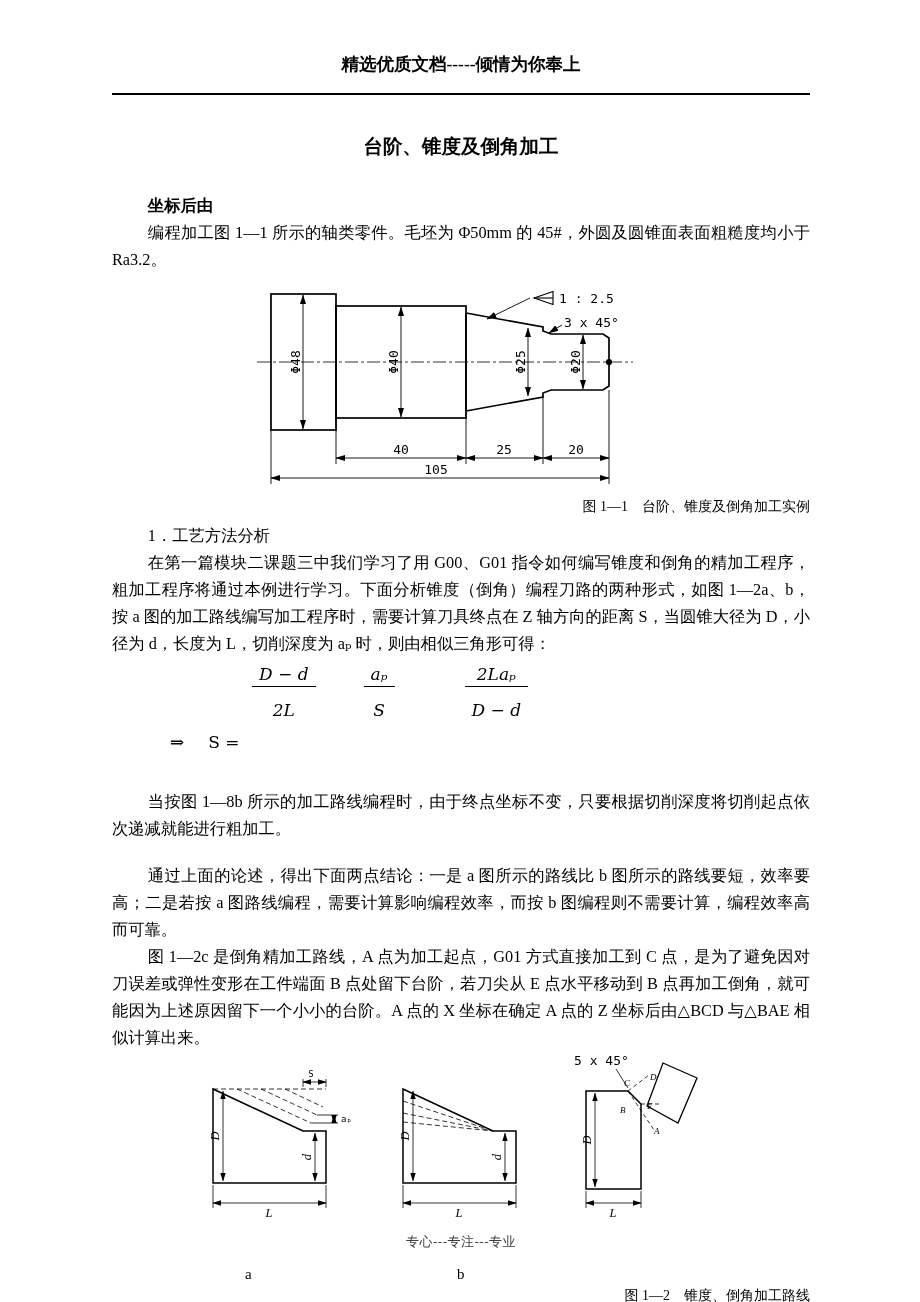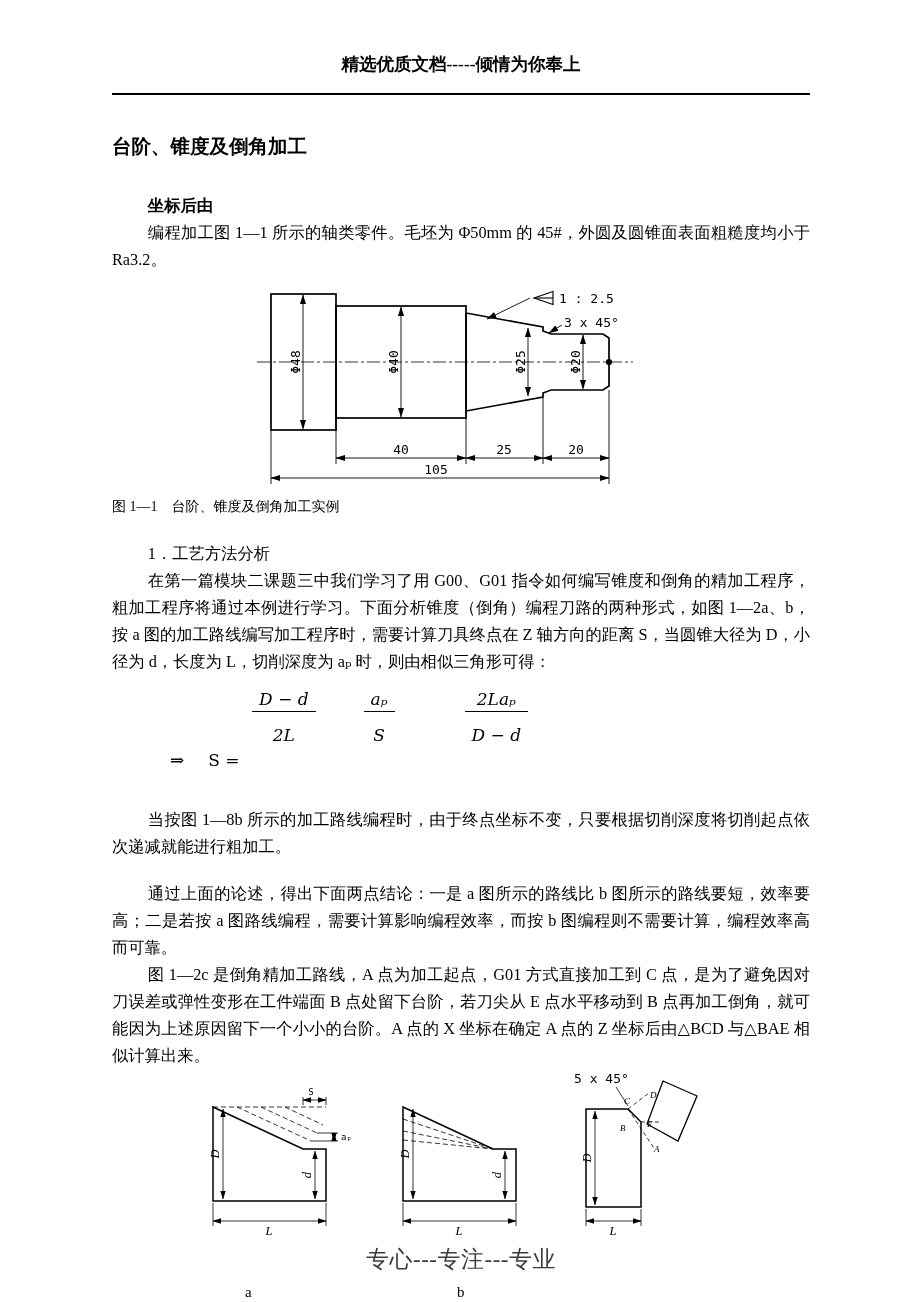--- a/index.html
+++ b/index.html
@@ -5,45 +5,45 @@
   * { margin:0; padding:0; box-sizing:border-box; }
   body {
     width:920px; height:1302px; background:#ffffff; color:#000;
     font-family:"Liberation Serif","DejaVu Serif","DejaVu Sans",serif;
   }
   .page { position:relative; width:920px; height:1302px; overflow:hidden; background:#fff; }
   .content { position:absolute; left:112px; top:0; width:698px; }
 
   .doc-header { margin-top:54px; text-align:center; font-weight:bold; font-size:17.5px; line-height:21px; }
   .header-rule { margin-top:18px; border-top:2.6px solid #000; height:0; }
-  .doc-title { margin-top:40px; text-align:left; font-weight:bold; font-size:19.5px; line-height:23px; }
+  .doc-title { margin-top:40px; text-align:center; font-weight:bold; font-size:19.5px; line-height:23px; }
 
   .para { font-size:16.3px; line-height:27px; text-align:justify; text-indent:2.2em; }
   .bold { font-weight:bold; }
   .mt-a { margin-top:34px; }
-  .mt-h { margin-top:24px; }
+  .mt-h { margin-top:6px; }
   .mt-b { margin-top:32px; }
   .mt-s { margin-top:20px; }
 
   figure { text-align:center; }
   .fig1 { margin-top:4px; }
   .fig2 { margin-top:0px; }
-  .fig-caption { font-size:14px; line-height:19px; text-align:left; margin-top:1px; }
-
-  .formula-row { margin-top:14px; height:50px; display:flex; align-items:flex-start; }
+  .fig-caption { font-size:14px; line-height:19px; text-align:right; margin-top:1px; }
+
+  .formula-row { margin-top:14px; height:50px; display:flex; align-items:flex-end; }
   .frac { display:inline-block; text-align:center; font-style:italic; font-size:17px;
           font-family:"DejaVu Serif","Liberation Serif",serif; vertical-align:middle; }
   .frac .num { display:block; padding:0 7px 1px; border-bottom:1.2px solid #000; line-height:21px; }
   .frac .den { display:block; padding:13px 7px 0; line-height:21px; }
   .f1 { margin-left:140px; } .f2 { margin-left:48px; } .f3 { margin-left:70px; }
 
   .implies-row { margin-top:8px; line-height:27px; padding-left:58px; font-size:17px; display:flex; gap:24px; }
   .implies-row .rhs { font-family:"DejaVu Serif","Liberation Serif",serif; }
 
-  .watermark { margin-top:0px; text-align:center; font-size:23px; color:#3c3c3c; letter-spacing:.5px; line-height:24px; }
+  .watermark { margin-top:0px; text-align:center; font-size:13px; color:#3c3c3c; letter-spacing:.5px; line-height:24px; }
   .fig2-labels { position:relative; height:20px; margin-top:12px; font-size:15px; }
   .fig2-labels .lab-a { position:absolute; left:133px; }
   .fig2-labels .lab-b { position:absolute; left:345px; }
   .caption2 { margin-top:0; }
 
   svg text { fill:#000; }
   .dimtxt { font-family:"DejaVu Sans Mono","Liberation Mono",monospace; font-size:13px; }
   .dimtxt-s { font-family:"DejaVu Sans Mono","Liberation Mono",monospace; font-size:9px; }
   .mathlab { font-family:"Liberation Serif",serif; font-style:italic; font-size:12.5px; }
   .ptlab { font-family:"Liberation Serif",serif; font-style:italic; font-size:9px; }

